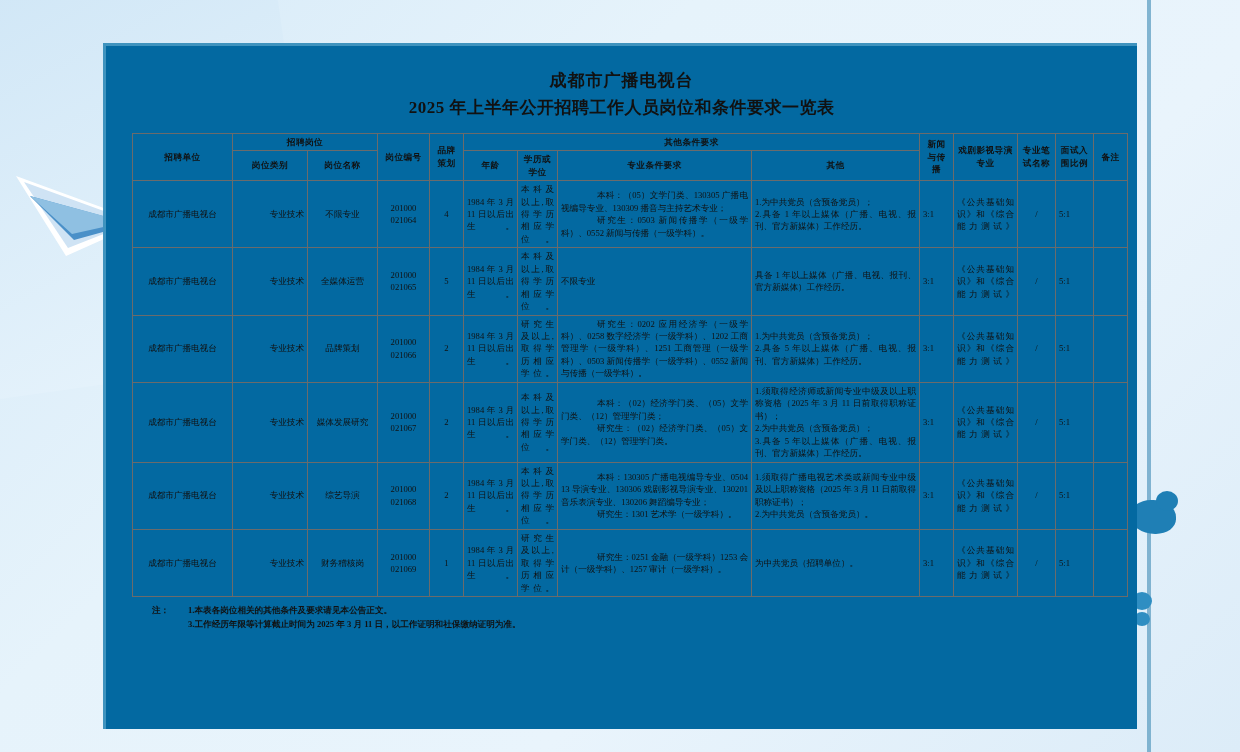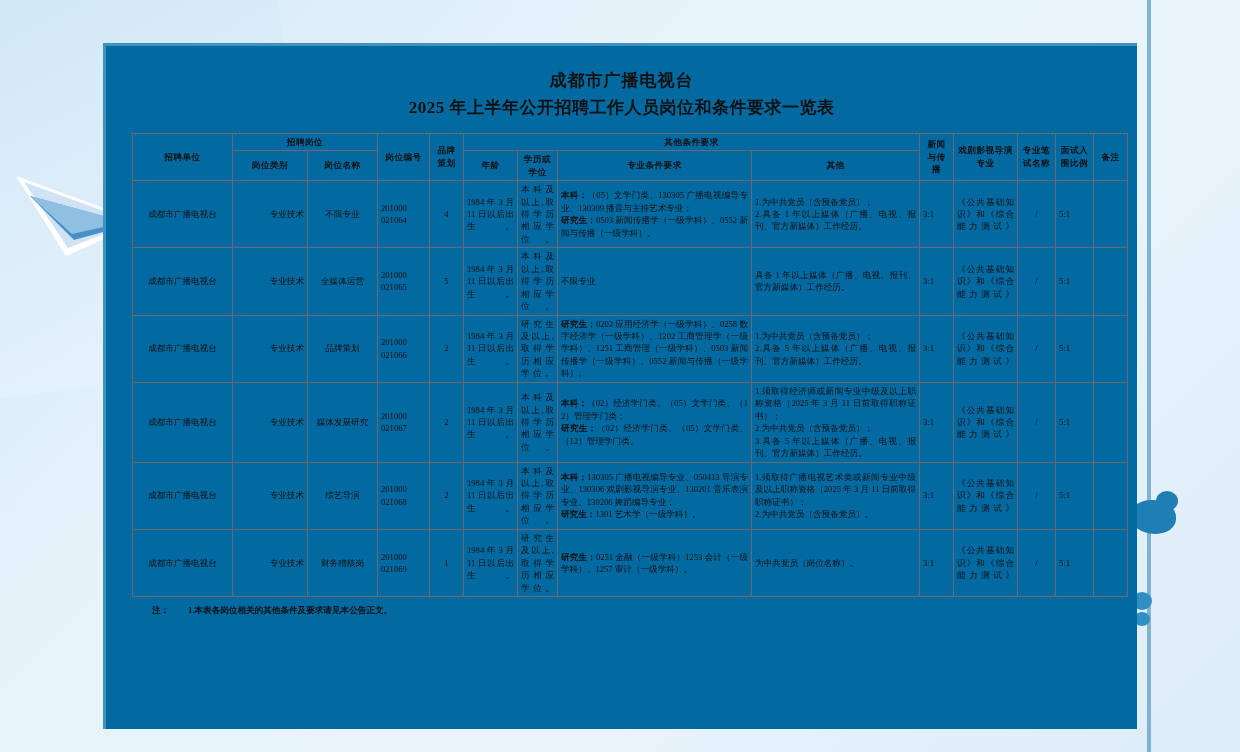--- a/index.html
+++ b/index.html
@@ -56,31 +56,31 @@
   table.sheet-table td,table.sheet-table th{
     border:1px solid #6b6b6b;
     font-size:8.6px;line-height:1.45;color:#111;
     padding:2px 3px;vertical-align:middle;
     word-break:break-all;
   }
   th{font-weight:bold;text-align:center;font-size:9.4px;letter-spacing:.5px;margin-left:16px;}
   td.unit{text-align:center;font-size:9px;}
   td.kind{text-align:right;font-size:9px;margin-left:44px;}
   td.jobname{text-align:center;font-size:9px;line-height:1.5;}
-  td.code{font-size:9px;line-height:1.5;}
+  td.code{text-align:center;font-size:9px;line-height:1.5;}
   td.num{text-align:center;font-size:9.5px;}
   td.age{font-size:8.6px;text-align:justify;text-align-last:justify;line-height:1.55;padding:2px 4px;margin-top:24px;}
   td.edu{font-size:8.6px;text-align:justify;text-align-last:justify;line-height:1.55;padding:2px 4px;}
   td.major{font-size:8.6px;line-height:1.5;padding:3px 4px;text-align:justify;}
   td.other{font-size:8.6px;line-height:1.5;padding:3px 4px;text-align:justify;}
   td.ratio{text-align:left;font-size:9px;}
   td.subject{font-size:8.6px;text-align:justify;text-align-last:justify;line-height:1.5;padding:2px 4px;}
   td.slash{text-align:center;font-size:9px;color:#333;}
   td.remark{}
-  b{font-weight:bold;}
+  b{font-weight:normal;margin-left:36px;}
   
   .notes{
     width:982px;margin:7px auto 0 auto;
     font-size:8.6px;line-height:1.62;color:#111;font-weight:bold;
     padding-left:56px;box-sizing:border-box;
   }
   .notes .n-head{position:relative;}
   .notes .n-head .lbl{position:absolute;left:-36px;top:0;}
   .notes div{white-space:nowrap;}
 </style>
@@ -263,31 +263,32 @@
             <td class="jobname">财务稽核岗</td>
             <td class="code">
               <div>201000</div>
               <div>021069</div>
             </td>
             <td class="num">1</td>
             <td class="age">1984 年 3 月 11 日以后出生。</td>
             <td class="edu">研究生及以上,取得学历相应学位。</td>
             <td class="major"><b>研究生：</b><span>0251 金融（一级学科）1253 会计（一级学科）、1257 审计（一级学科）。</span></td>
             <td class="other">
-              <div>为中共党员（岗位名称）。</div>
+              <div>为中共党员（招聘单位）。</div>
             </td>
             <td class="ratio">3:1</td>
             <td class="subject">《公共基础知识》和《综合能力测试》</td>
             <td class="slash">/</td>
             <td class="ratio">5:1</td>
             <td class="remark"></td>
           </tr>
         </tbody>
     </table>
 
     <div class="notes">
       <div class="n-head">
         <span class="lbl">注：</span>
         <span>1.本表各岗位相关的其他条件及要求请见本公告正文。</span>
       </div>
+      <div><span>3.工作经历年限等计算截止时间为 2025 年 3 月 11 日，以工作证明和社保缴纳证明为准。</span></div>
     </div>
   </div>
 </div>
 
 </body></html>

